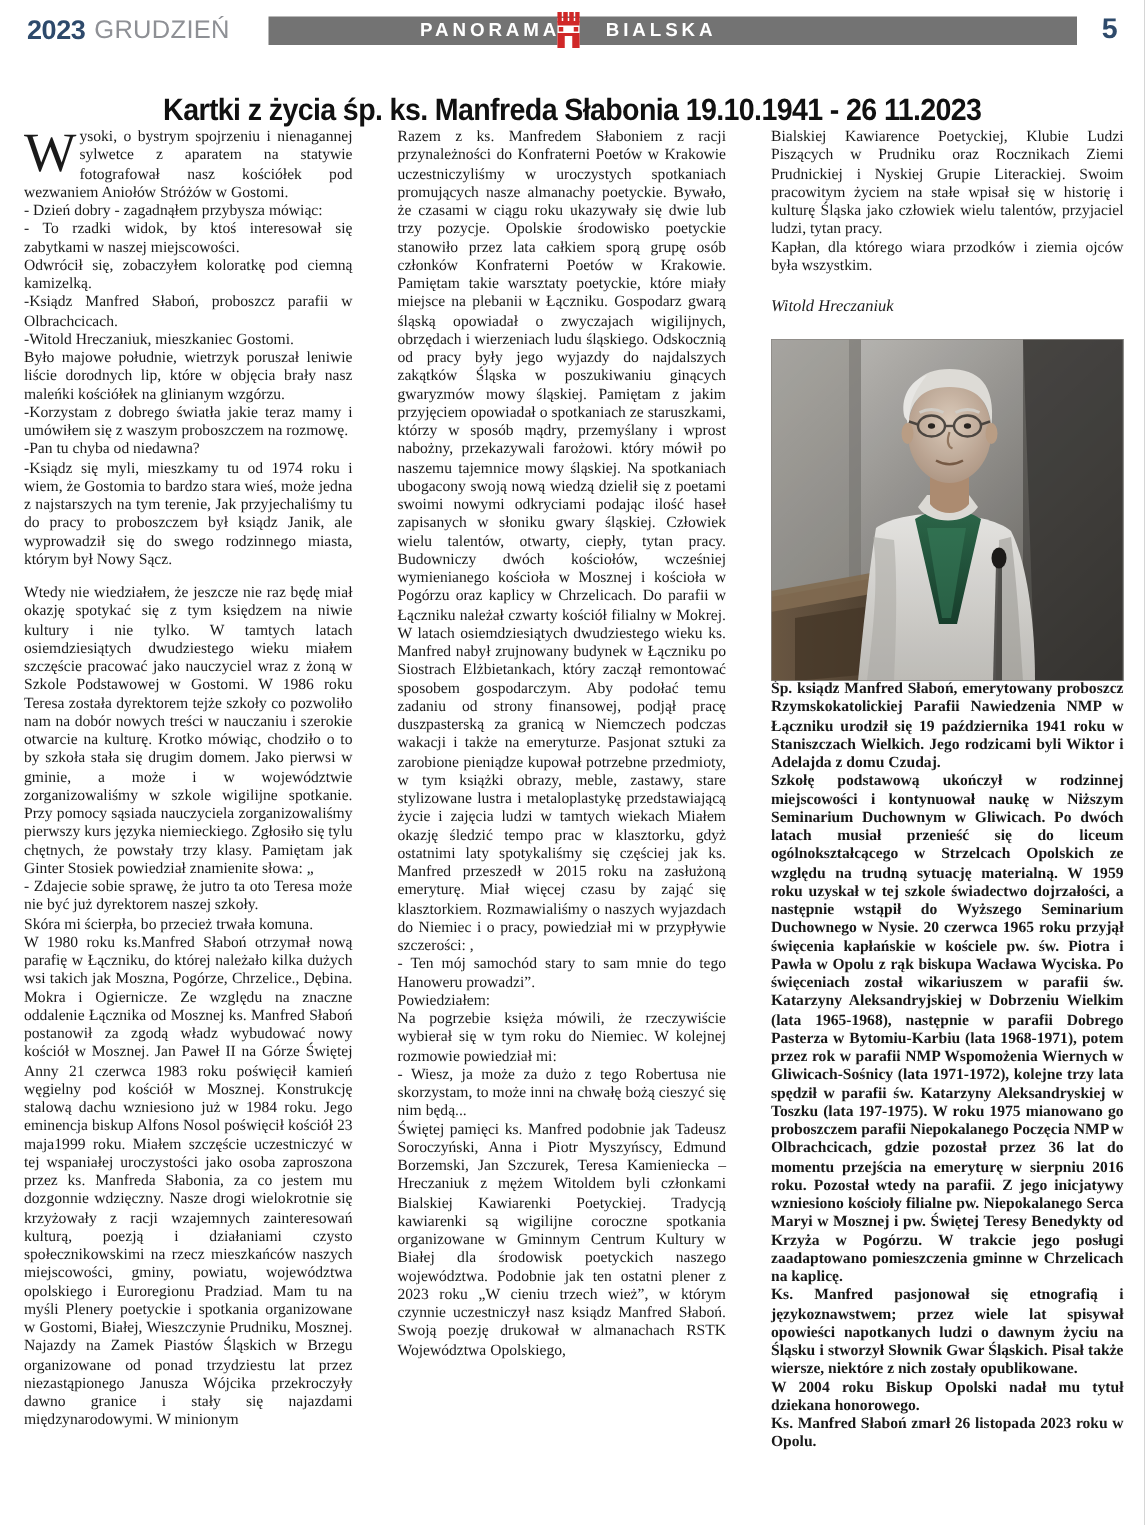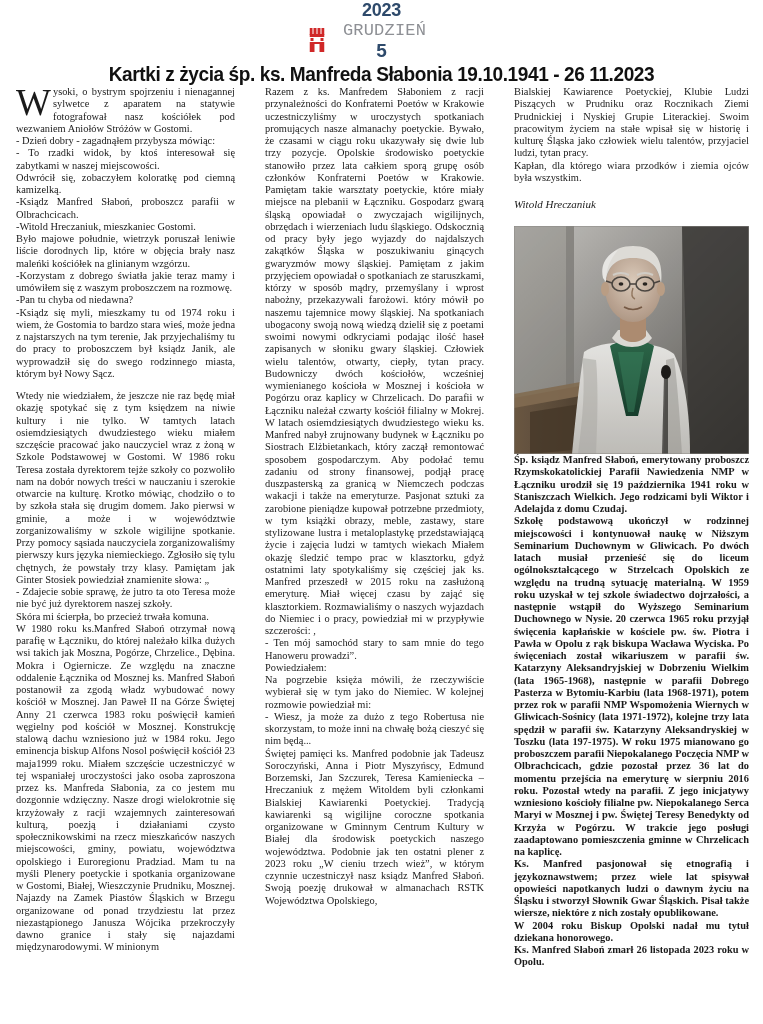--- a/index.html
+++ b/index.html
@@ -21,31 +21,30 @@
   
   .masthead {
     position: absolute;
     left: 0; top: 0;
     width: 763px;
     height: 40px;
     display: flex;
     align-items: center;
     box-sizing: border-box;
     padding: 0 18px;
-    flex-direction: column;
   }
   .mast-year {
     font-family: "Liberation Sans", sans-serif;
     font-weight: 700;
     font-size: 18px;
     color: #2e4a6b;
     letter-spacing: -0.3px;
   }
   .mast-month {
-    font-family: Liberation Mono, monospace;
+    font-family: Liberation Sans, sans-serif;
     font-weight: 400;
     font-size: 17px;
     color: #8e9095;
     letter-spacing: 0.2px;
     margin-left: 6px;
   }
   .mast-bar {
     position: relative;
     flex: 1;
     height: 19px;
@@ -221,21 +220,21 @@
       <p>Wtedy nie wiedziałem, że jeszcze nie raz będę miał okazję spotykać się z tym księdzem na niwie kultury i nie tylko. W tamtych latach osiemdziesiątych dwudziestego wieku miałem szczęście pracować jako nauczyciel wraz z żoną w Szkole Podstawowej w Gostomi. W 1986 roku Teresa została dyrektorem tejże szkoły co pozwoliło nam na dobór nowych treści w nauczaniu i szerokie otwarcie na kulturę. Krotko mówiąc, chodziło o to by szkoła stała się drugim domem. Jako pierwsi w gminie, a może i w województwie zorganizowaliśmy w szkole wigilijne spotkanie. Przy pomocy sąsiada nauczyciela zorganizowaliśmy pierwszy kurs języka niemieckiego. Zgłosiło się tylu chętnych, że powstały trzy klasy. Pamiętam jak Ginter Stosiek powiedział znamienite słowa: „</p>
       <p>- Zdajecie sobie sprawę, że jutro ta oto Teresa może nie być już dyrektorem naszej szkoły.</p>
       <p>Skóra mi ścierpła, bo przecież trwała komuna.</p>
       <p>W 1980 roku ks.Manfred Słaboń otrzymał nową parafię w Łączniku, do której należało kilka dużych wsi takich jak Moszna, Pogórze, Chrzelice., Dębina. Mokra i Ogiernicze.  Ze względu na znaczne oddalenie Łącznika od Mosznej ks. Manfred Słaboń postanowił za zgodą władz wybudować nowy kościół w Mosznej. Jan Paweł II na Górze Świętej Anny 21 czerwca 1983 roku  poświęcił kamień węgielny pod kościół w Mosznej. Konstrukcję stalową dachu wzniesiono już w 1984 roku.  Jego eminencja biskup Alfons Nosol poświęcił kościół 23 maja1999 roku. Miałem szczęście uczestniczyć w tej wspaniałej uroczystości jako osoba zaproszona przez ks. Manfreda Słabonia, za co jestem mu dozgonnie wdzięczny. Nasze drogi wielokrotnie się krzyżowały z racji  wzajemnych zainteresowań kulturą, poezją i działaniami czysto społecznikowskimi na rzecz mieszkańców naszych miejscowości, gminy, powiatu, województwa opolskiego i Euroregionu Pradziad. Mam tu na myśli Plenery poetyckie i spotkania organizowane w Gostomi, Białej, Wieszczynie Prudniku, Mosznej. Najazdy na Zamek Piastów Śląskich w Brzegu organizowane od ponad trzydziestu lat przez niezastąpionego Janusza Wójcika przekroczyły dawno granice i stały się najazdami międzynarodowymi. W minionym</p>
     </div>
 
     <div class="col">
       <p>Razem z ks. Manfredem Słaboniem z racji przynależności do Konfraterni Poetów w Krakowie uczestniczyliśmy w uroczystych spotkaniach promujących nasze almanachy poetyckie. Bywało, że czasami w ciągu roku ukazywały się dwie lub trzy pozycje. Opolskie środowisko poetyckie stanowiło przez lata całkiem sporą grupę osób członków Konfraterni Poetów w Krakowie. Pamiętam takie warsztaty poetyckie, które miały miejsce na plebanii w Łączniku. Gospodarz gwarą śląską opowiadał o zwyczajach wigilijnych, obrzędach i wierzeniach ludu śląskiego. Odskocznią od pracy były jego wyjazdy do najdalszych zakątków Śląska w poszukiwaniu ginących gwaryzmów mowy śląskiej. Pamiętam z jakim przyjęciem opowiadał o spotkaniach ze staruszkami, którzy w sposób mądry, przemyślany i wprost nabożny, przekazywali farożowi. który mówił po naszemu  tajemnice mowy śląskiej. Na spotkaniach  ubogacony swoją nową wiedzą dzielił się z poetami swoimi nowymi odkryciami podając ilość haseł zapisanych w słoniku gwary śląskiej. Człowiek wielu talentów, otwarty, ciepły, tytan pracy. Budowniczy dwóch kościołów, wcześniej wymienianego kościoła w Mosznej i kościoła w Pogórzu oraz kaplicy w Chrzelicach. Do parafii w Łączniku należał czwarty kościół filialny w Mokrej. W latach osiemdziesiątych dwudziestego wieku  ks. Manfred nabył zrujnowany budynek w Łączniku po Siostrach Elżbietankach, który zaczął remontować sposobem gospodarczym. Aby podołać temu zadaniu od strony finansowej, podjął pracę duszpasterską za granicą w Niemczech podczas wakacji i także na emeryturze. Pasjonat sztuki za zarobione pieniądze kupował potrzebne przedmioty, w tym książki obrazy, meble, zastawy, stare stylizowane lustra i metaloplastykę przedstawiającą  życie i zajęcia ludzi w tamtych wiekach  Miałem okazję śledzić tempo prac w klasztorku, gdyż ostatnimi laty spotykaliśmy się częściej jak ks. Manfred przeszedł w 2015 roku na zasłużoną emeryturę. Miał więcej czasu by zająć się klasztorkiem.  Rozmawialiśmy o naszych wyjazdach do Niemiec i o pracy, powiedział mi w przypływie szczerości: ,</p>
       <p>- Ten mój samochód stary to sam mnie do tego Hanoweru prowadzi”.</p>
       <p>Powiedziałem:</p>
-      <p>Na pogrzebie księża mówili, że rzeczywiście wybierał się w tym jako do Niemiec. W kolejnej rozmowie powiedział mi:</p>
+      <p>Na pogrzebie księża mówili, że rzeczywiście wybierał się w tym roku do Niemiec. W kolejnej rozmowie powiedział mi:</p>
       <p>- Wiesz, ja może za dużo z tego Robertusa nie skorzystam, to może inni na chwałę bożą cieszyć się nim będą...</p>
       <p>Świętej pamięci ks. Manfred podobnie jak Tadeusz Soroczyński, Anna i Piotr Myszyńscy, Edmund Borzemski, Jan Szczurek, Teresa Kamieniecka – Hreczaniuk z mężem Witoldem byli członkami Bialskiej Kawiarenki Poetyckiej. Tradycją kawiarenki są wigilijne coroczne spotkania organizowane w Gminnym Centrum Kultury w Białej dla środowisk poetyckich naszego województwa. Podobnie jak ten ostatni plener  z 2023 roku „W cieniu trzech wież”, w którym czynnie uczestniczył nasz ksiądz Manfred Słaboń. Swoją poezję drukował w almanachach RSTK Województwa Opolskiego,</p>
     </div>
 
     <div class="col">
       <p>Bialskiej Kawiarence Poetyckiej, Klubie Ludzi Piszących w Prudniku oraz Rocznikach Ziemi Prudnickiej i Nyskiej Grupie Literackiej. Swoim pracowitym życiem na stałe wpisał się w historię i kulturę Śląska jako człowiek wielu talentów, przyjaciel ludzi, tytan pracy.</p>
       <p>Kapłan, dla którego wiara przodków i ziemia ojców była wszystkim.</p>
 
       <div class="byline">Witold Hreczaniuk</div>
 

